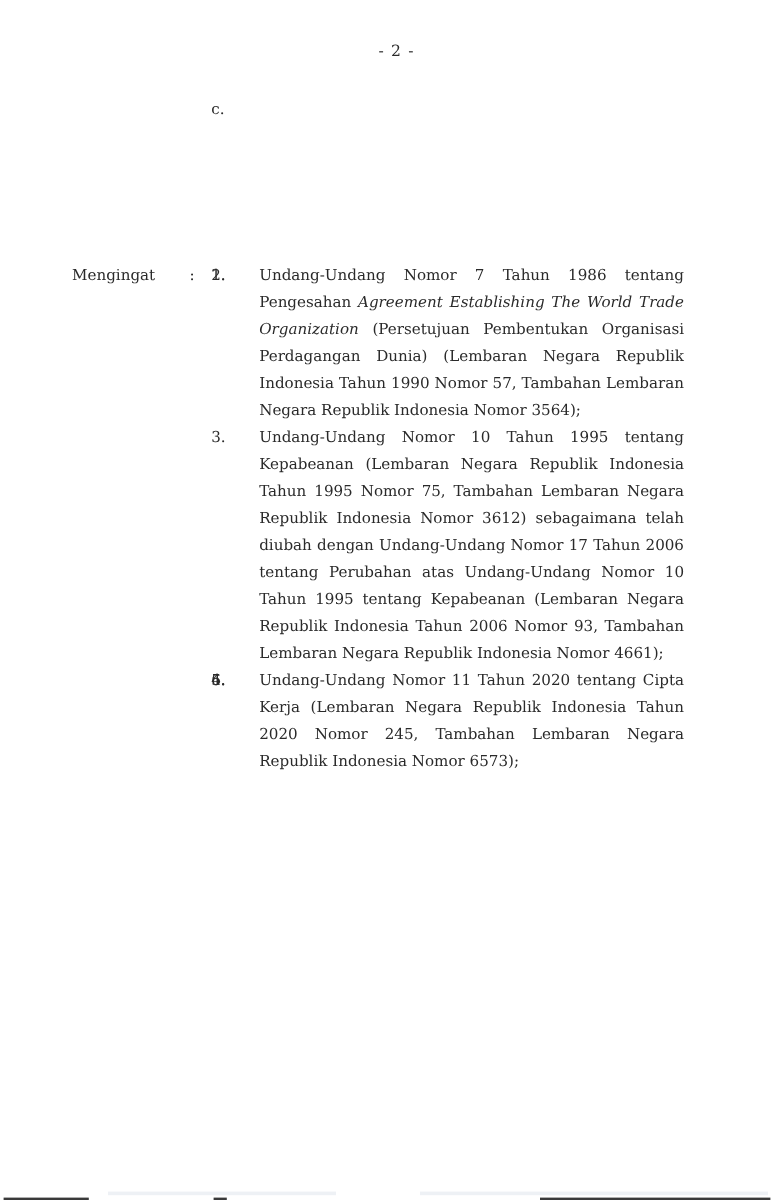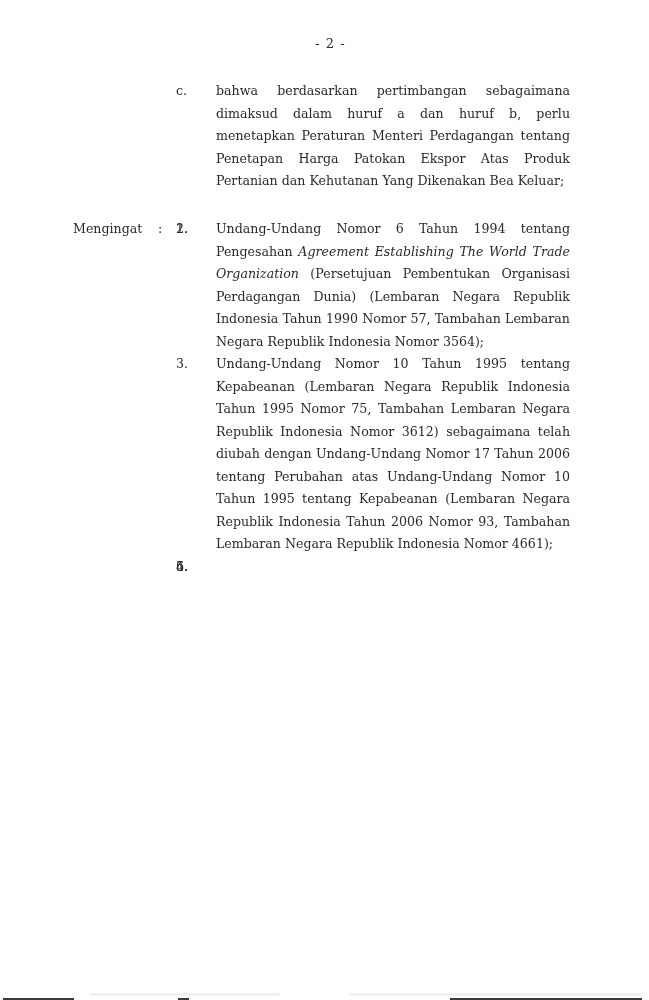--- a/index.html
+++ b/index.html
@@ -9,21 +9,21 @@
       color: #2a2a2a;
     }
     .page-number {
       position: absolute; top: 36px; left: 0; width: 649px; text-align: center;
       font-size: 13px; letter-spacing: 1px;
       padding-left: 12px; box-sizing: border-box;
     }
     .block { position: absolute; left: 0; width: 649px; }
     .row { position: relative; }
     .label {
-      position: absolute; left: 73px; font-size: 12.6px; line-height: 22.5px;
+      position: absolute; left: 60px; font-size: 12.6px; line-height: 22.5px;
     }
     .colon {
       position: absolute; left: 158px; font-size: 12.6px; line-height: 22.5px;
     }
     .num {
       position: absolute; left: 176px; font-size: 12.6px; line-height: 22.5px;
     }
     .text {
       margin-left: 216px; width: 354px;
       font-size: 12.6px; line-height: 22.5px;
@@ -39,52 +39,52 @@
     }
   </style>
 </head>
 <body>
 
 <div class="page-number">- 2 -</div>
 
 <div class="block" style="top:80px;">
   <div class="row">
     <span class="num">c.</span>
-    <div class="text">bahwa berdasarkan pertimbangan sebagaimana dimaksud dalam huruf a dan huruf b, perlu menetapkan Peraturan Menteri Perdagangan tentang Penetapan Harga Patokan Ekspor Atas Produk Pertanian dan Kehutanan Yang Dikenakan Bea Keluar;</div>
   </div>
 </div>
 
 <div class="block" style="top:218px;">
   <span class="label">Mengingat</span>
   <span class="colon">:</span>
 
   <div class="row">
     <span class="num">1.</span>
   </div>
 
   <div class="row">
     <span class="num">2.</span>
-    <div class="text"><span>Undang-Undang Nomor 6 Tahun 1994 tentang Pengesahan </span><span class="it">Agreement Establishing The World Trade Organization</span><span> (Persetujuan Pembentukan Organisasi Perdagangan Dunia) (Lembaran Negara Republik Indonesia Tahun 1990 Nomor 57, Tambahan Lembaran Negara Republik Indonesia Nomor 3564);</span></div>
+    <div class="text"><span>Undang-Undang Nomor 7 Tahun 1986 tentang Pengesahan </span><span class="it">Agreement Establishing The World Trade Organization</span><span> (Persetujuan Pembentukan Organisasi Perdagangan Dunia) (Lembaran Negara Republik Indonesia Tahun 1990 Nomor 57, Tambahan Lembaran Negara Republik Indonesia Nomor 3564);</span></div>
   </div>
 
   <div class="row">
     <span class="num">3.</span>
     <div class="text">Undang-Undang Nomor 10 Tahun 1995 tentang Kepabeanan (Lembaran Negara Republik Indonesia Tahun 1995 Nomor 75, Tambahan Lembaran Negara Republik Indonesia Nomor 3612) sebagaimana telah diubah dengan Undang-Undang Nomor 17 Tahun 2006 tentang Perubahan atas Undang-Undang Nomor 10 Tahun 1995 tentang Kepabeanan (Lembaran Negara Republik Indonesia Tahun 2006 Nomor 93, Tambahan Lembaran Negara Republik Indonesia Nomor 4661);</div>
   </div>
 
   <div class="row">
     <span class="num">4.</span>
   </div>
 
   <div class="row">
     <span class="num">5.</span>
   </div>
 
   <div class="row">
     <span class="num">6.</span>
+    <div class="text">Undang-Undang Nomor 11 Tahun 2020 tentang Cipta Kerja (Lembaran Negara Republik Indonesia Tahun 2020 Nomor 245, Tambahan Lembaran Negara Republik Indonesia Nomor 6573);</div>
   </div>
 </div>
 
 <div class="scan-faint" style="left:90px; width:190px;"></div>
 <div class="scan-faint" style="left:350px; width:290px;"></div>
 <div class="scan-line" style="left:3px; width:71px;"></div>
 <div class="scan-line" style="left:178px; width:11px;"></div>
 <div class="scan-line" style="left:450px; width:192px;"></div>
 
 </body></html>

